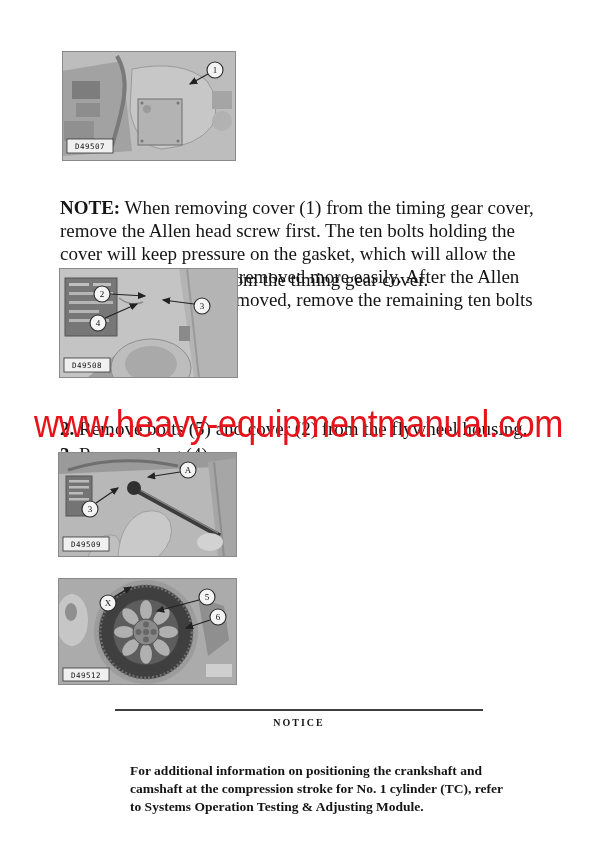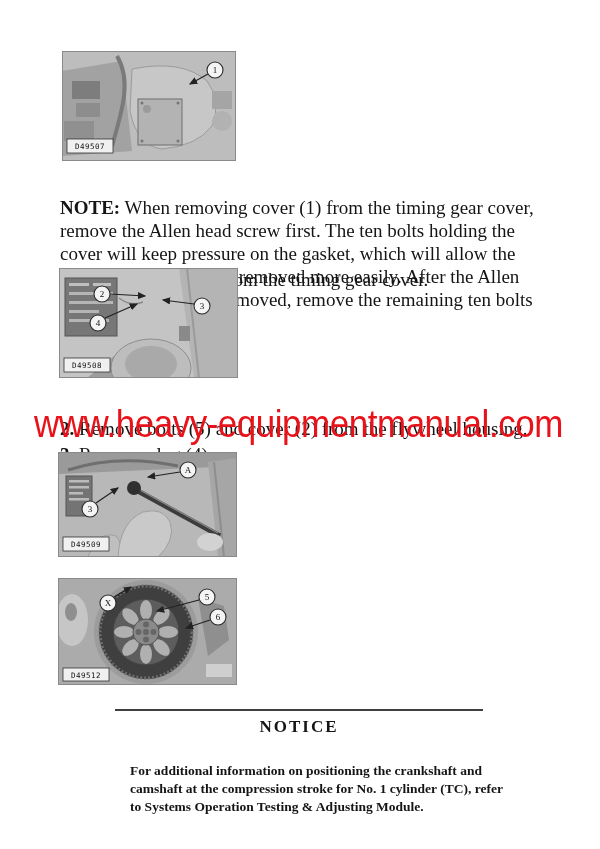--- a/index.html
+++ b/index.html
@@ -31,21 +31,21 @@
   .photo-frame { stroke:#8a8a8a; stroke-width:1; fill:none; }
   .callout-circle { fill:#f4f4f4; stroke:#2b2b2b; stroke-width:1.1; }
   .callout-text { font-family:"Liberation Serif", serif; font-size:9px; fill:#111; }
   .arrow { stroke:#222222; stroke-width:1.2; fill:none; }
   .figlabel-box { fill:#f0f0f0; stroke:#333333; stroke-width:0.8; }
   .figlabel-text { font-family:"DejaVu Sans Mono", monospace; font-size:7.5px; fill:#111; letter-spacing:0.5px; }
 
   .rule { position:absolute; left:115px; top:709px; width:368px; height:2px; background:#3f3f3f; }
   .notice-title {
     position:absolute; left:115px; top:717px; width:368px; text-align:center;
-    font-weight:bold; font-size:17px; letter-spacing:2px;font-family:Liberation Serif, serif;
+    font-weight:bold; font-size:10px; letter-spacing:2px;font-family:Liberation Serif, serif;
   }
   .notice-body {
     position:absolute; left:114px; top:748px; width:378px;
     font-weight:bold; font-size:13.5px; line-height:18.3px;margin-left:16px;
   }
 </style>
 </head>
 <body>
 
 <div class="page">

